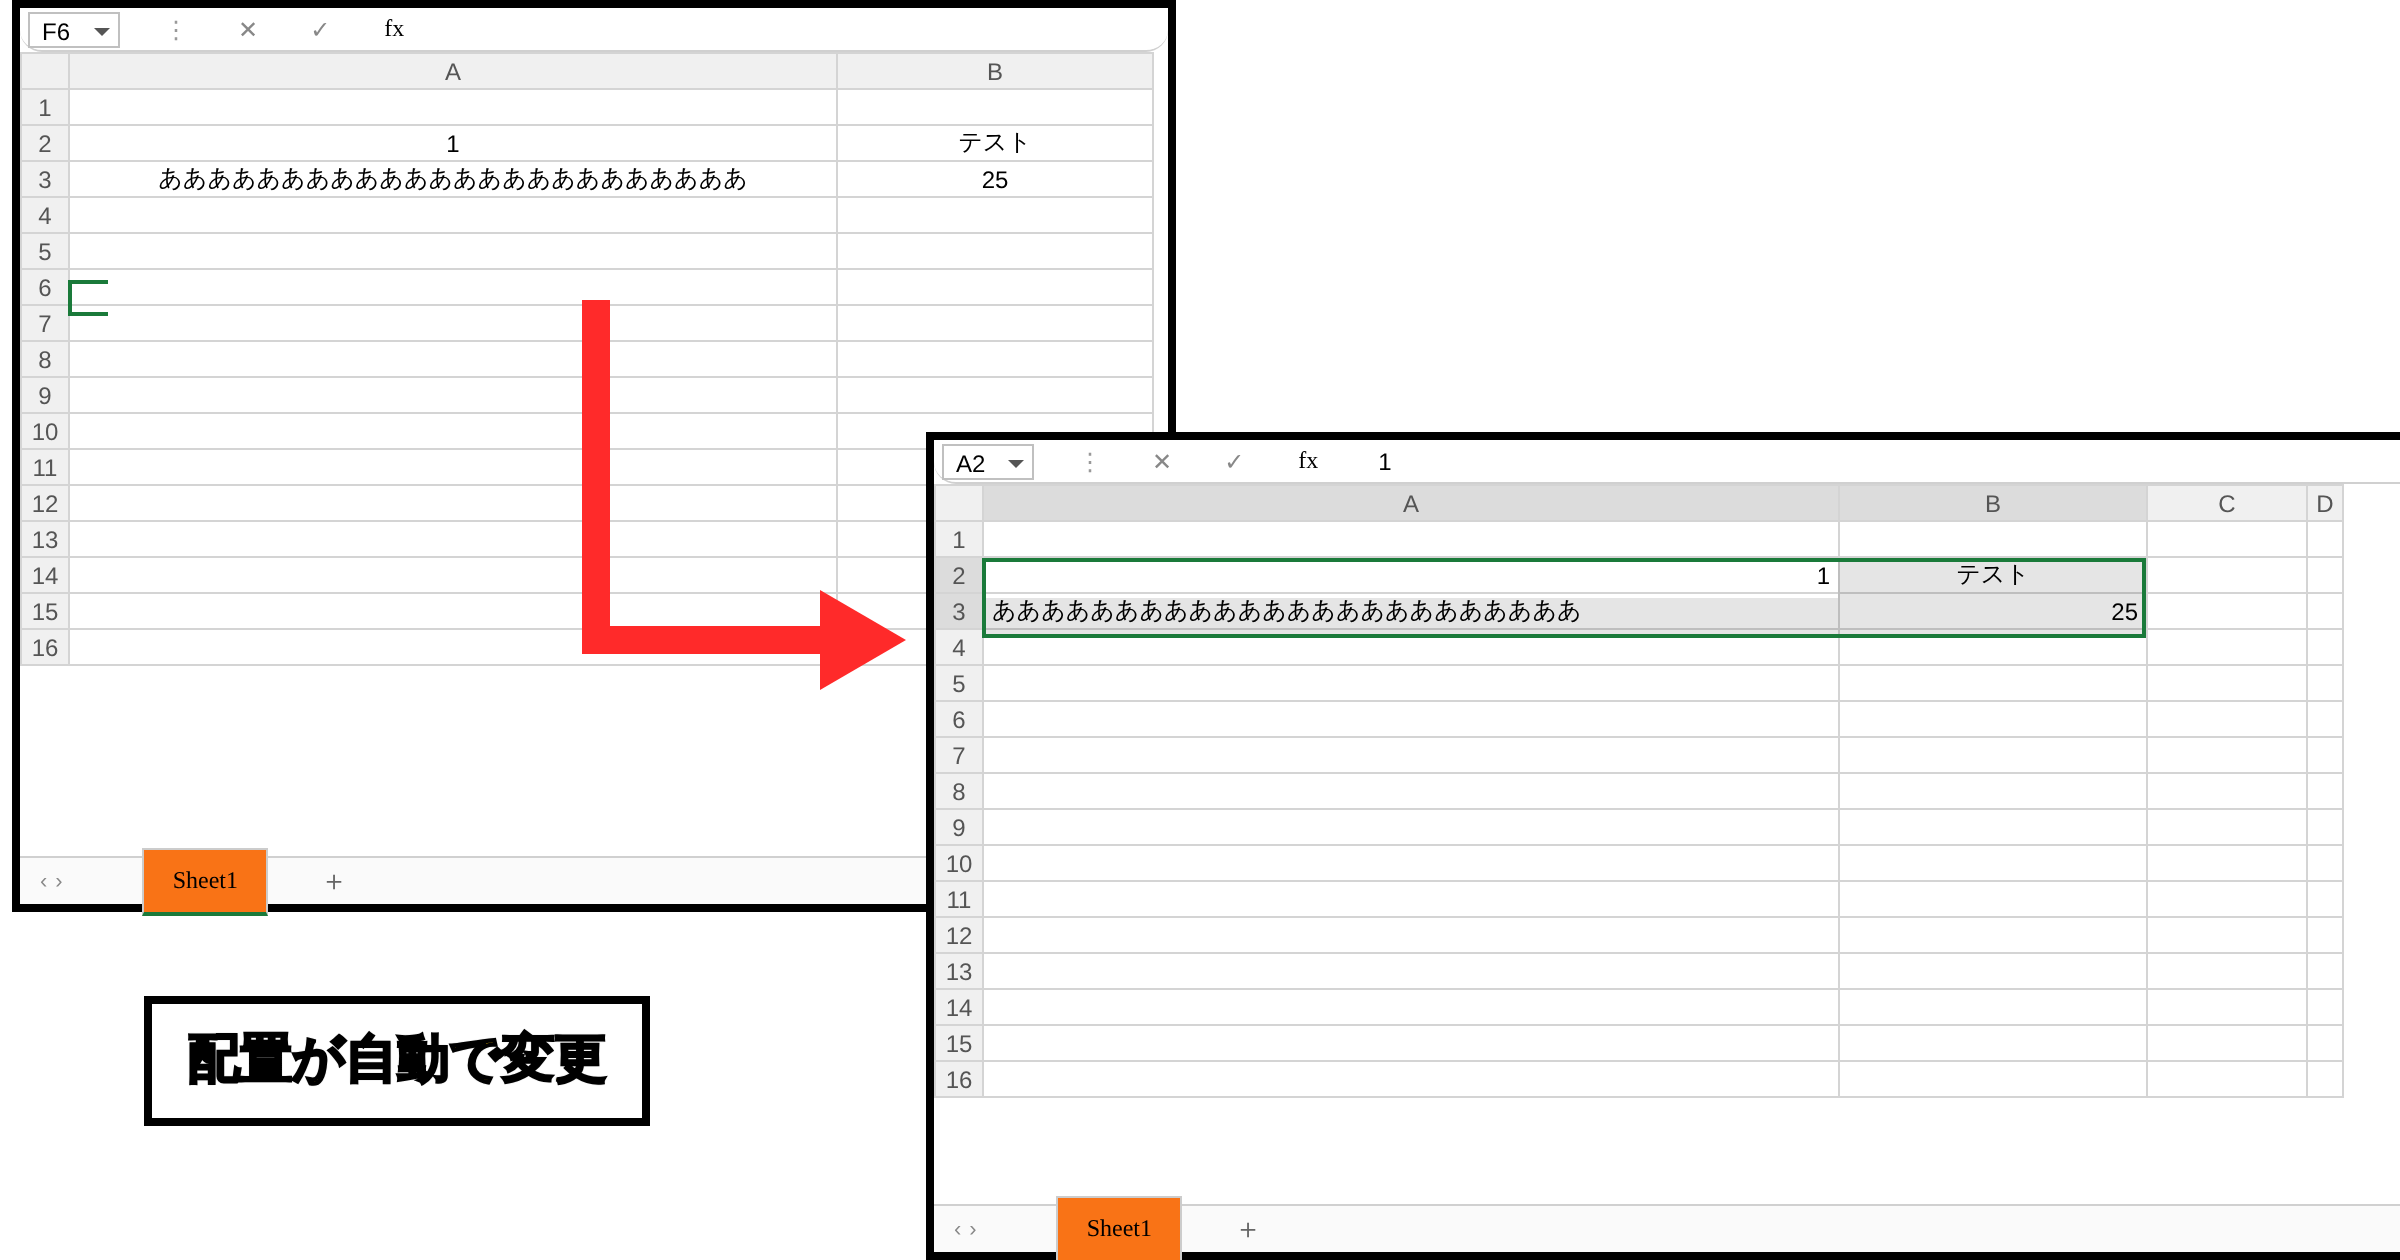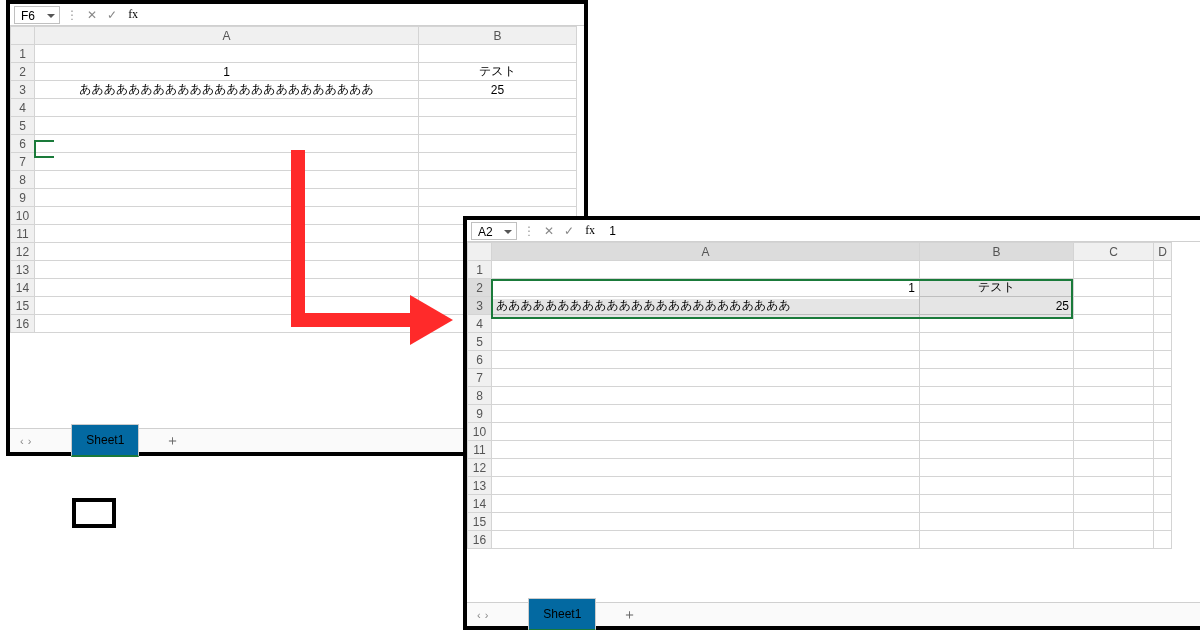--- a/index.html
+++ b/index.html
@@ -19,21 +19,22 @@
     background: #fff;
     border: 4px solid #000;
   }
   .formula-bar {
     display: flex;
     align-items: center;
     height: 22px;
     border-bottom: 1px solid #d0d0d0;
     padding: 0 4px;
     font-size: 12px;
-    gap: 4px;
+    gap: 20px;
+    border-radius: 11px;
   }
   .namebox {
     border: 1px solid #c0c0c0;
     padding: 1px 18px 1px 6px;
     height: 18px;
     line-height: 16px;
     position: relative;
     min-width: 46px;
     font-size: 12px;
   }
@@ -112,26 +113,27 @@
   .tab-nav {
     display:flex;
     align-items:center;
     gap:4px;
     padding: 0 10px;
     color:#888;
   }
   .tab-nav span { font-size:11px; }
   .sheet-tab {
     padding: 8px 14px;
-    background:#0369a1;
+    background:#f97316;
     border-top:1px solid #ccc;
     border-left:1px solid #ccc;
     border-right:1px solid #ccc;
     border-bottom:2px solid #1a7a3a;
     margin-left: 30px;
+    font-family: Liberation Serif, serif;
   }
   .add-sheet {
     margin-left: 26px;
     color:#666;
     font-size:14px;
   }
 
   
   #panel-before {
     left: 6px;
@@ -465,13 +467,14 @@
     <div class="add-sheet">＋</div>
   </div>
 </div>
 
 <svg id="arrow" viewBox="0 0 180 220">
   <path d="M20 10 L20 180 L140 180" stroke="#ff2a2a" stroke-width="14" fill="none" stroke-linecap="butt"></path>
   <path d="M132 155 L175 180 L132 205 Z" fill="#ff2a2a"></path>
 </svg>
 
 <div id="caption-box">
+  <div class="line">配置が自動で変更</div>
 </div>
 
 </body></html>

